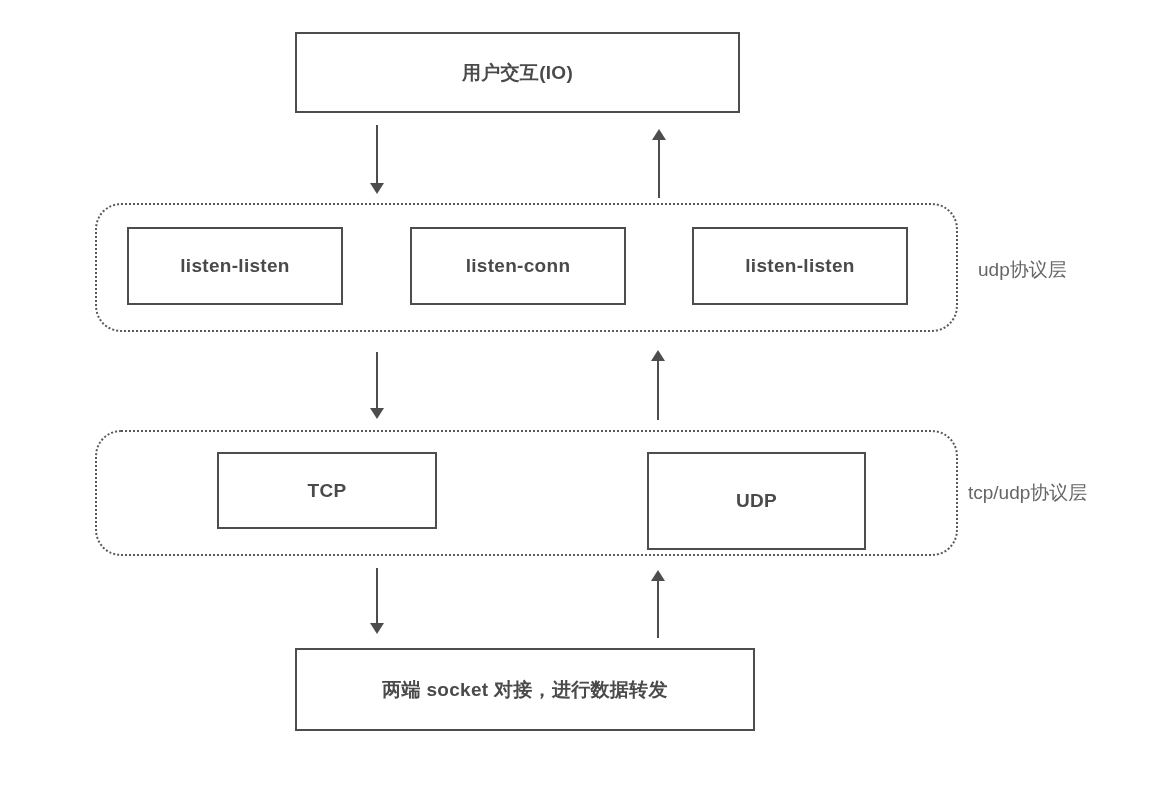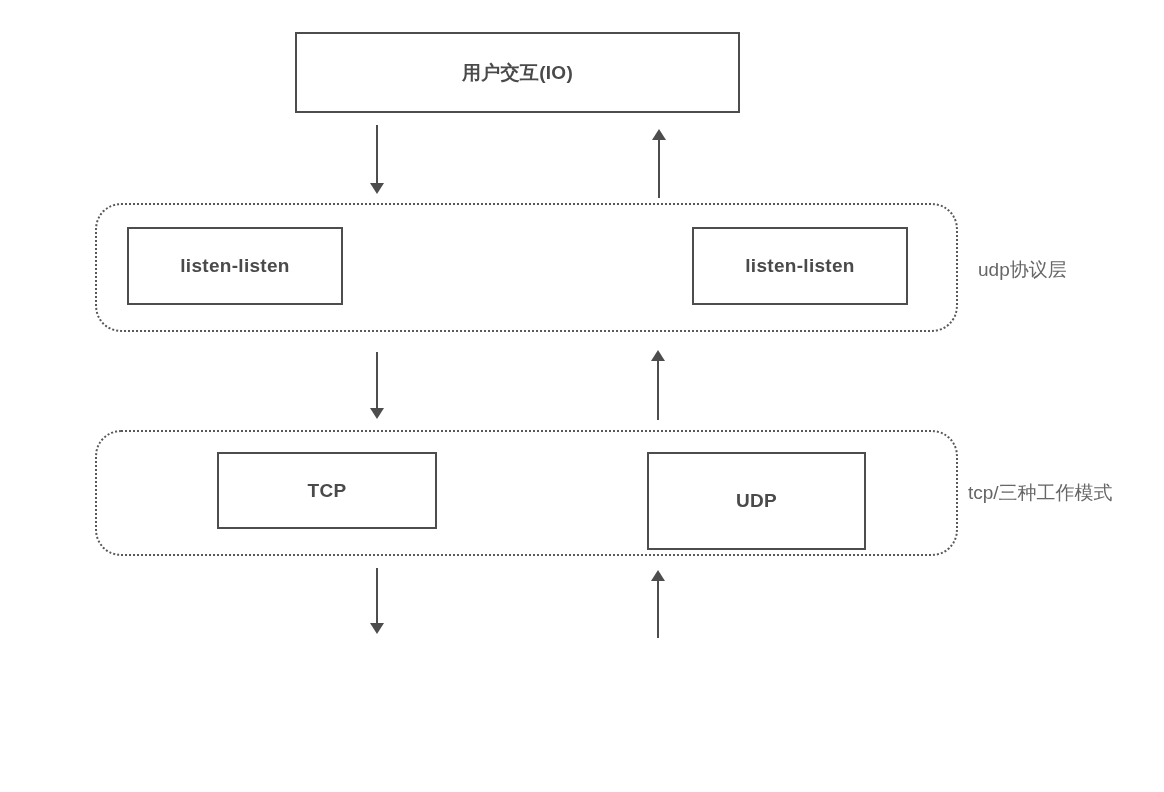--- a/index.html
+++ b/index.html
@@ -90,20 +90,23 @@
   </div>
   <div class="arrow up" id="arrow-1-up">
     <span class="shaft"></span>
     <span class="head"></span>
   </div>
 
   <div class="group" id="group-modes"></div>
   <div class="node" id="mode-box-1">
     <span>listen-listen</span>
   </div>
+  <div class="node" id="mode-box-2">
+    <span>listen-conn</span>
+  </div>
   <div class="node" id="mode-box-3">
     <span>listen-listen</span>
   </div>
   <div class="side-label" id="modes-label">udp协议层</div>
 
   <div class="arrow down" id="arrow-2-down">
     <span class="shaft"></span>
     <span class="head"></span>
   </div>
   <div class="arrow up" id="arrow-2-up">
@@ -111,25 +114,28 @@
     <span class="head"></span>
   </div>
 
   <div class="group" id="group-proto"></div>
   <div class="node" id="tcp-box">
     <span>TCP</span>
   </div>
   <div class="node" id="udp-box">
     <span>UDP</span>
   </div>
-  <div class="side-label" id="proto-label">tcp/三种工作模式</div>
+  <div class="side-label" id="proto-label">tcp/udp协议层</div>
 
   <div class="arrow down" id="arrow-3-down">
     <span class="shaft"></span>
     <span class="head"></span>
   </div>
   <div class="arrow up" id="arrow-3-up">
     <span class="shaft"></span>
     <span class="head"></span>
   </div>
 
+  <div class="node" id="bottom-box">
+    <span>两端 socket 对接，进行数据转发</span>
+  </div>
 
 </div>
 
 </body></html>

